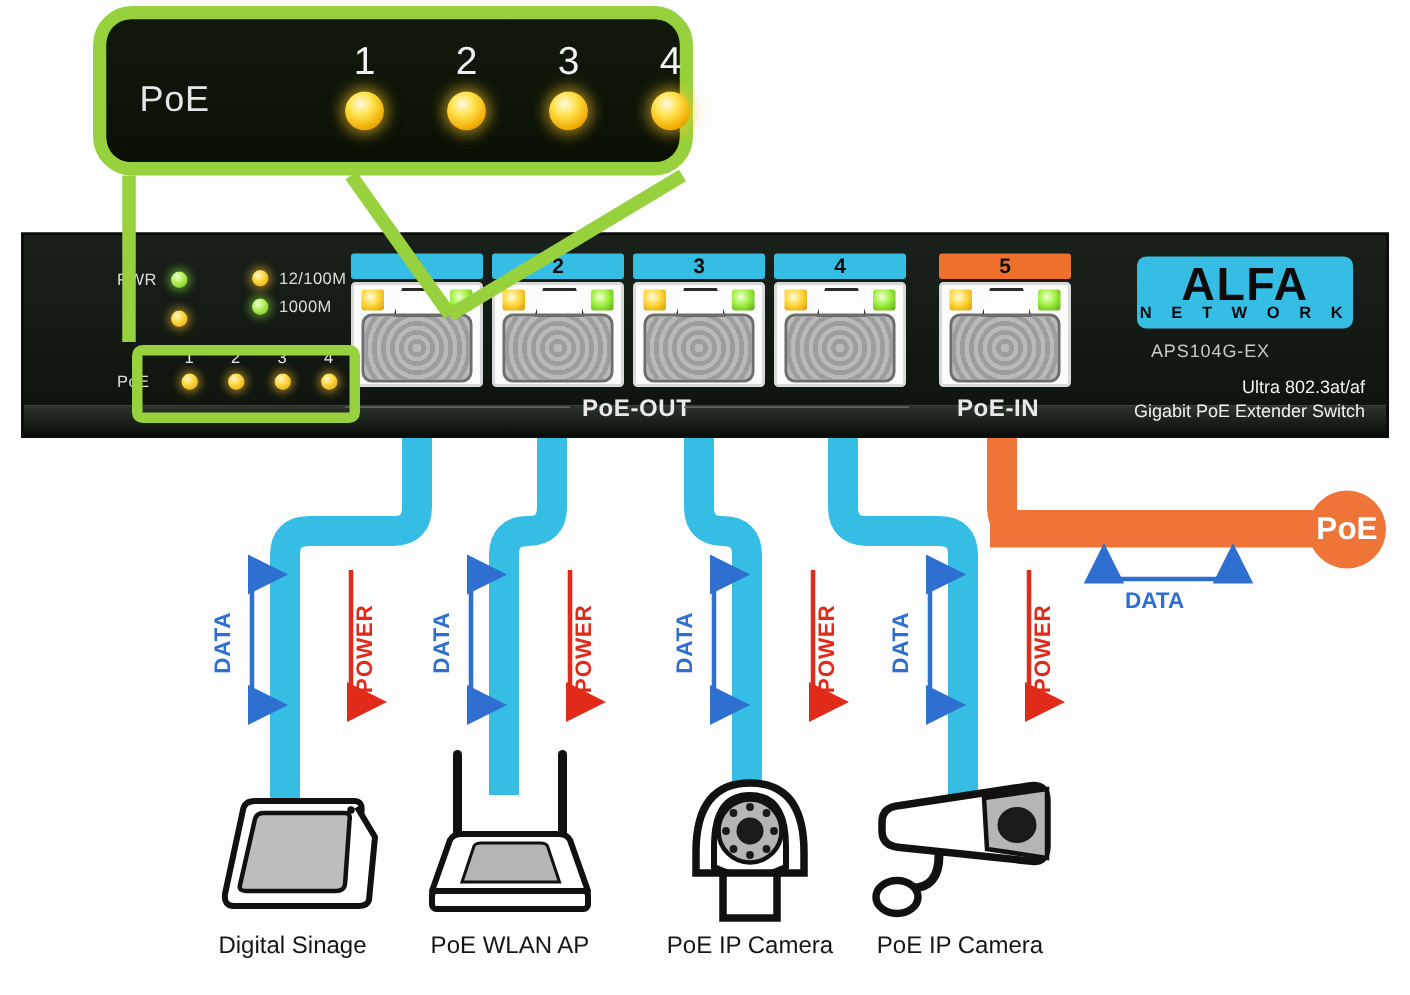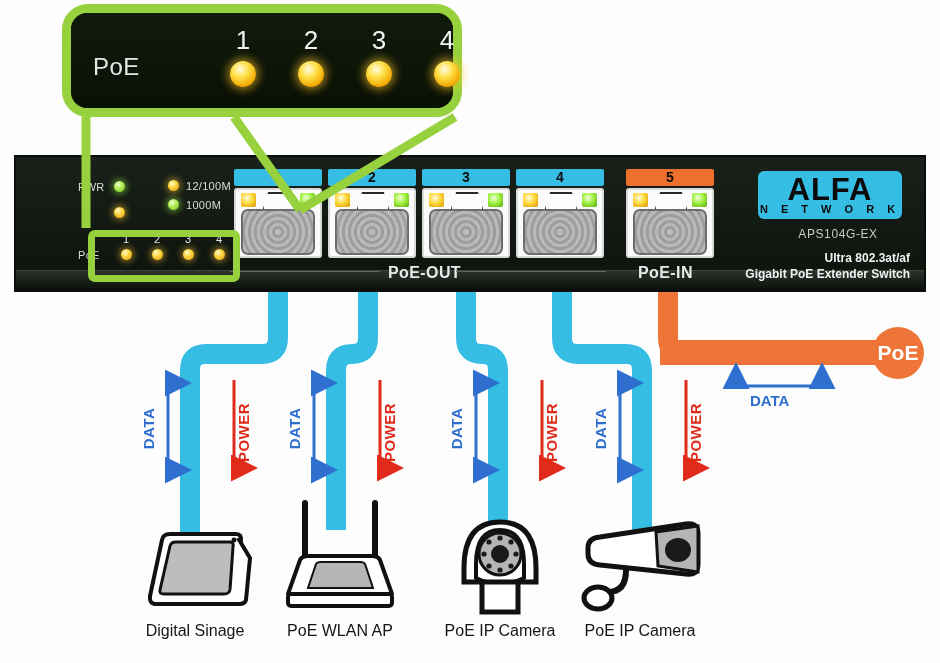--- a/index.html
+++ b/index.html
@@ -125,24 +125,24 @@
     font-size: 31px; font-weight: 700; letter-spacing: 1px;
     font-family: "Liberation Sans", sans-serif;
   }
   #brand .network {
     position: absolute; left: 0; right: 0; bottom: 4px;
     text-align: center; color: #0b0b0b;
     font-size: 11px; font-weight: 700; letter-spacing: 5px;
   }
   .model-text {
     position: absolute; color: #c9c9c9; font-size: 12px; letter-spacing: .6px;
-    text-align: center; width: 146px; left: 749px;
+    text-align: center; width: 146px; left: 718px;
   }
   .tag-text {
-    position: absolute; color: #f2f2f2; font-size: 12px; font-weight: 700;
+    position: absolute; color: #f2f2f2; font-size: 12px; font-weight: 400;
     text-align: right; right: 14px;
   }
 
   
   .arrow-label {
     position: absolute;
     font-size: 15px; font-weight: 700;
     letter-spacing: .5px;
     transform-origin: center;
     font-family: "Liberation Sans", sans-serif;

